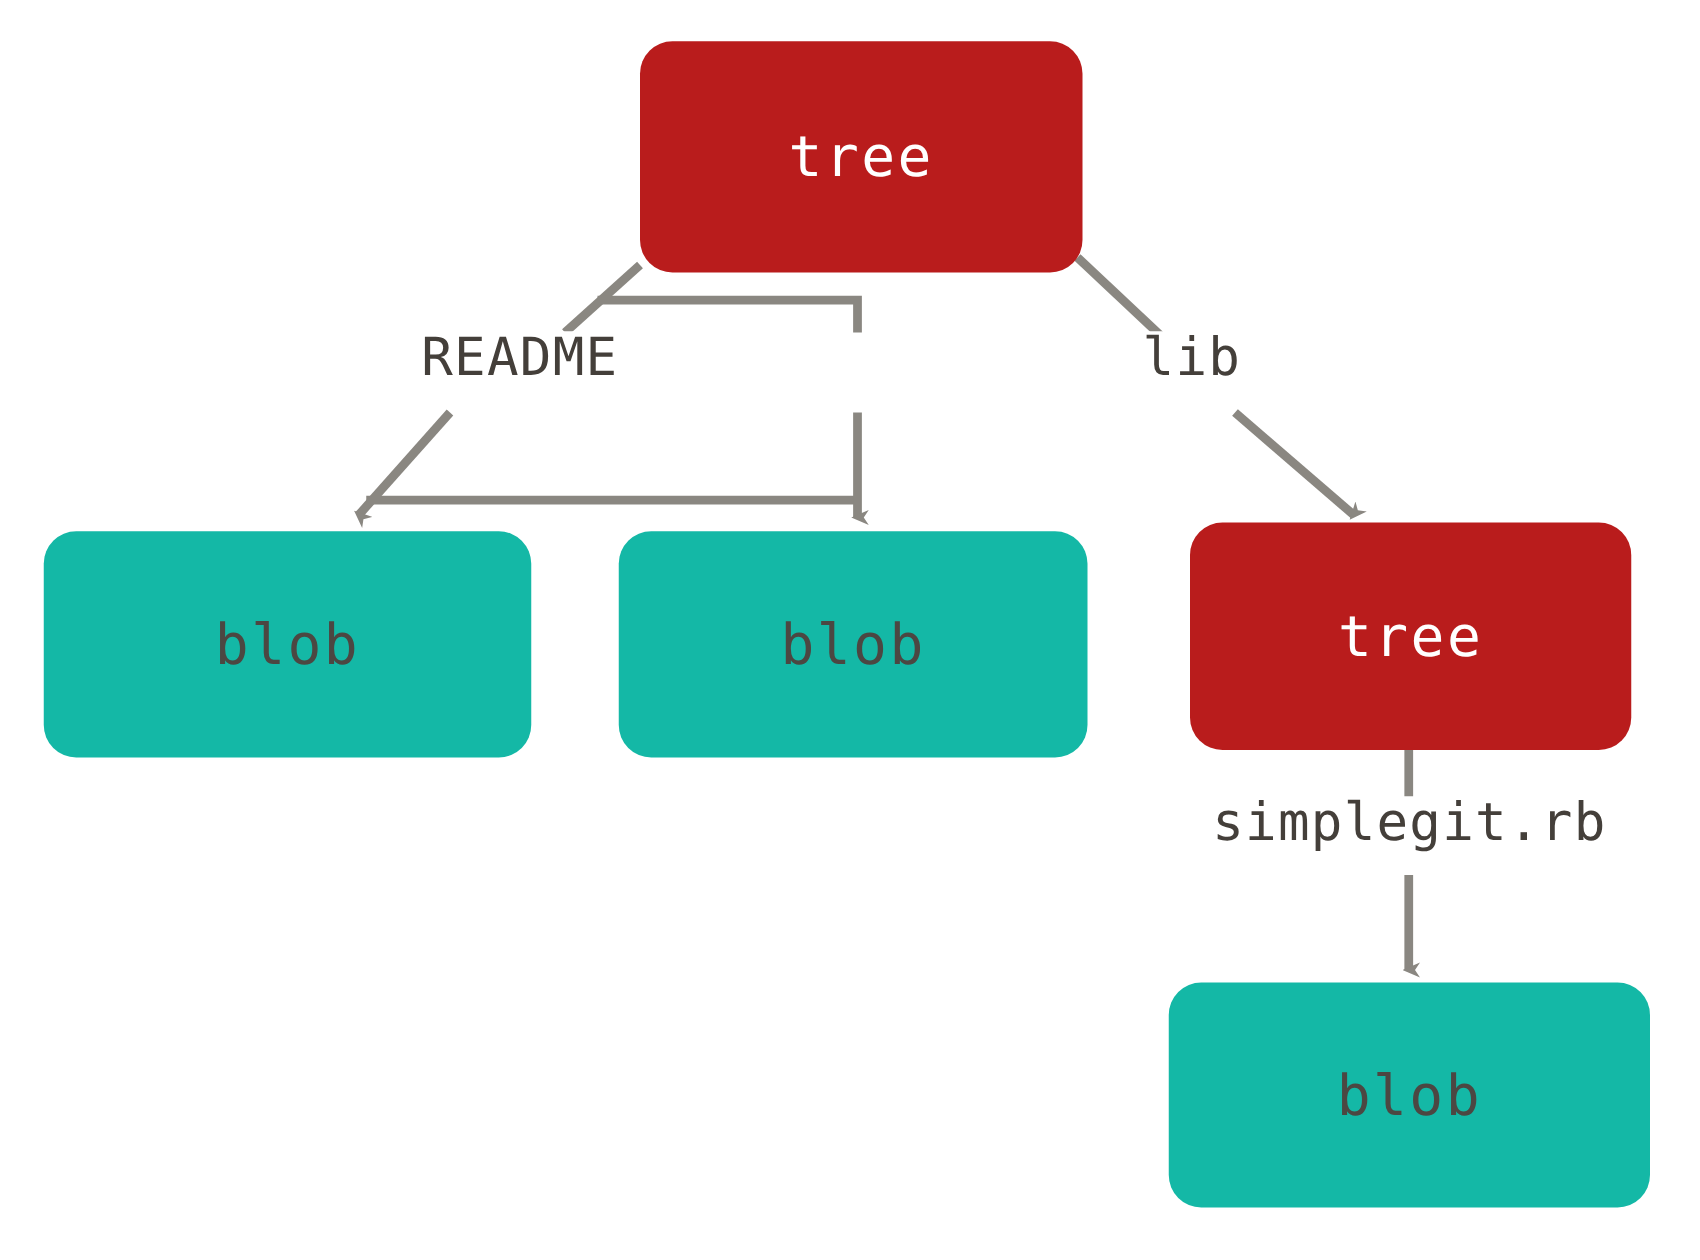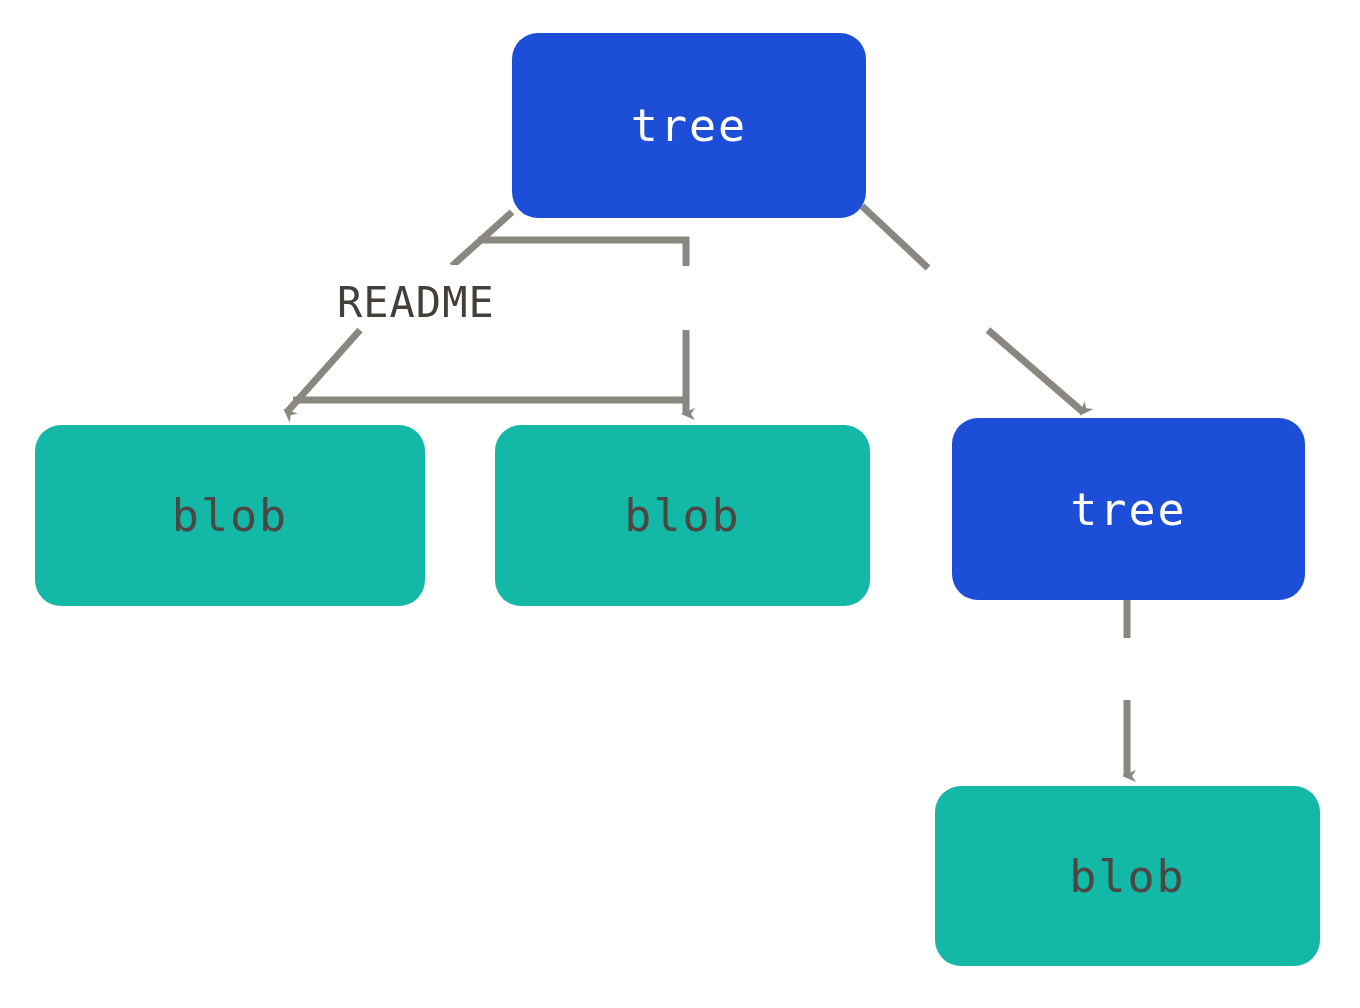--- a/index.html
+++ b/index.html
@@ -30,31 +30,31 @@
     align-items: center;
     justify-content: center;
     border-radius: 26px;
     box-sizing: border-box;
     font-family: "DejaVu Sans Mono", "Liberation Mono", monospace;
     font-size: 45px;
     letter-spacing: 2px;
     line-height: 1;
   }
   .node-tree {
-    background: #1d4ed8;
+    background: #b91c1c;
     color: #ffffff;
   }
   .node-blob {
     background: #14b8a6;
     color: #4c4742;
   }
   .edge-label {
     position: absolute;
     display: flex;
-    align-items: flex-end;
+    align-items: flex-start;
     justify-content: center;
     background: #ffffff;
     color: #443f3a;
     font-family: "DejaVu Sans Mono", "Liberation Mono", monospace;
     font-size: 42px;
     letter-spacing: 1px;
     line-height: 1;
     white-space: pre;
     box-sizing: border-box;
   }
@@ -117,15 +117,21 @@
 
   <div class="node node-blob" style="left:935px; top:786px; width:385px; height:180px;">
     <span>blob</span>
   </div>
 
   <div class="edge-label" style="left:317px; top:265px; width:246px; height:59px; justify-content:flex-start; padding-left:20px;">
     <span>README</span>
   </div>
 
 
+  <div class="edge-label" style="left:884px; top:265px; width:139px; height:59px;">
+    <span>lib</span>
+  </div>
 
+  <div class="edge-label" style="left:935px; top:637px; width:385px; height:62px;">
+    <span>simplegit.rb</span>
+  </div>
 
 </div>
 
 </body></html>

